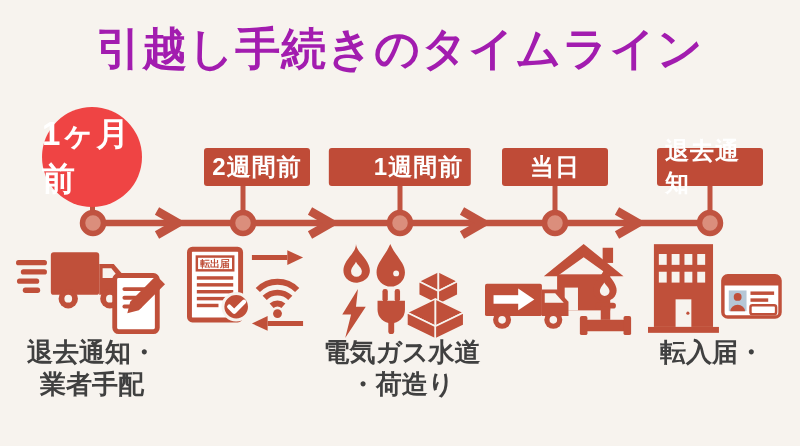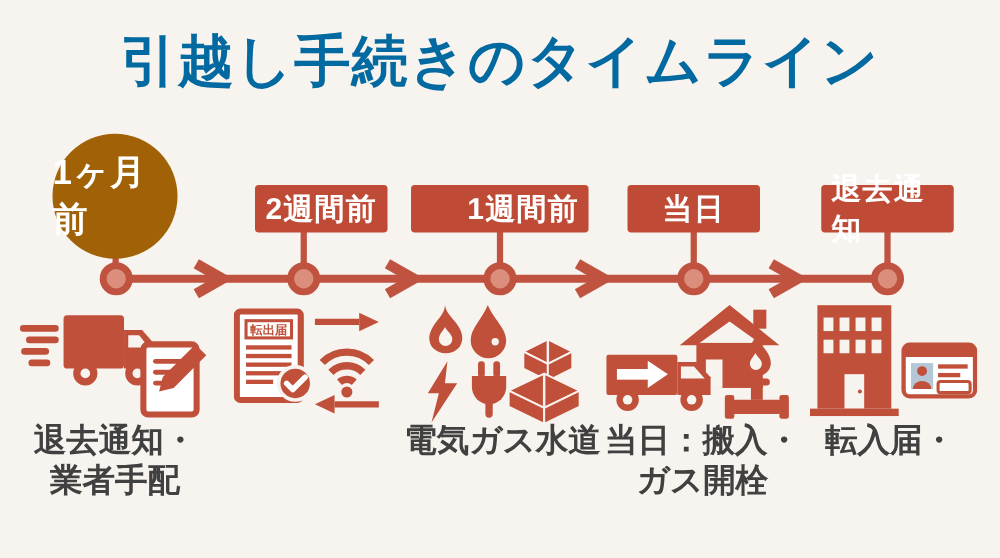--- a/index.html
+++ b/index.html
@@ -8,28 +8,28 @@
     background:#f7f3ee;
     font-family:"Liberation Sans","DejaVu Sans",sans-serif;
     overflow:hidden;
     position:relative;
   }
   .canvas{position:absolute;left:0;top:0;width:800px;height:446px;}
   .title{
     position:absolute;left:0;top:20px;width:800px;
     text-align:center;
     font-size:45px;line-height:58px;font-weight:800;
-    color:#0369a1;margin:0;letter-spacing:1px;
+    color:#a21caf;margin:0;letter-spacing:1px;
   }
   .tl-svg{position:absolute;left:0;top:0;width:800px;height:446px;}
   .stage-circle{
     position:absolute;left:42px;top:107px;width:100px;height:100px;
-    background:#a16207;border-radius:50%;
+    background:#ef4444;border-radius:50%;
     display:flex;align-items:center;justify-content:center;
-    color:#ffffff;font-size:28px;font-weight:800;letter-spacing:1px;
+    color:#ffffff;font-size:33px;font-weight:800;letter-spacing:1px;
   }
   .badge{
     position:absolute;top:148px;height:38px;min-width:106px;
     transform:translateX(-50%);
     background:#bf4b37;border-radius:3px;
     display:flex;align-items:center;justify-content:center;
     color:#ffffff;font-size:24px;font-weight:800;letter-spacing:1px;
     padding:0 8px;box-sizing:border-box;
   }
   .badge.b2{left:257px;}
@@ -247,22 +247,19 @@
       <rect x="104" y="64" width="26" height="9" rx="2" fill="none" stroke="#c0503a" stroke-width="2.5"></rect>
     </g>
   </svg>
 
   <div class="stage-label l1">
     <div>退去通知・</div>
     <div>業者手配</div>
   </div>
   <div class="stage-label l3">
     <div>電気ガス水道</div>
-  </div>
-  <div class="stage-label l4">
-    <div>当日：搬入・</div>
-    <div>ガス開栓</div>
+    <div>・荷造り</div>
   </div>
   <div class="stage-label l5">
     <div>転入届・</div>
   </div>
 
 </div>
 
 </body></html>

